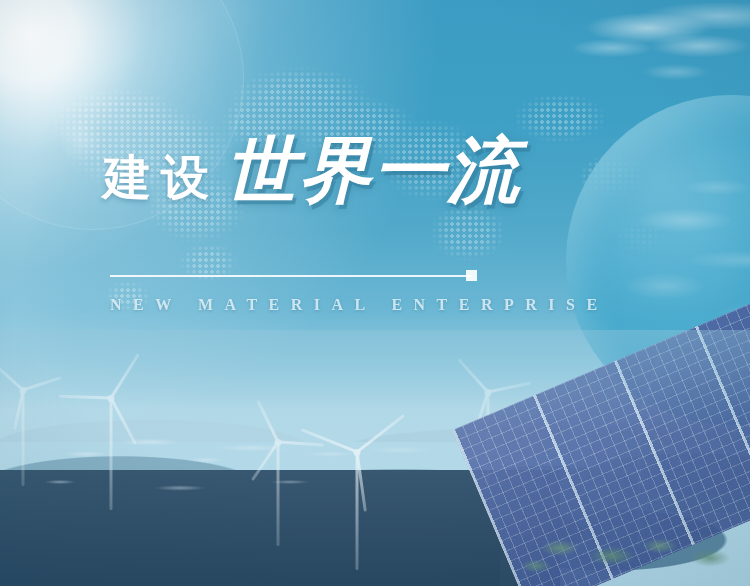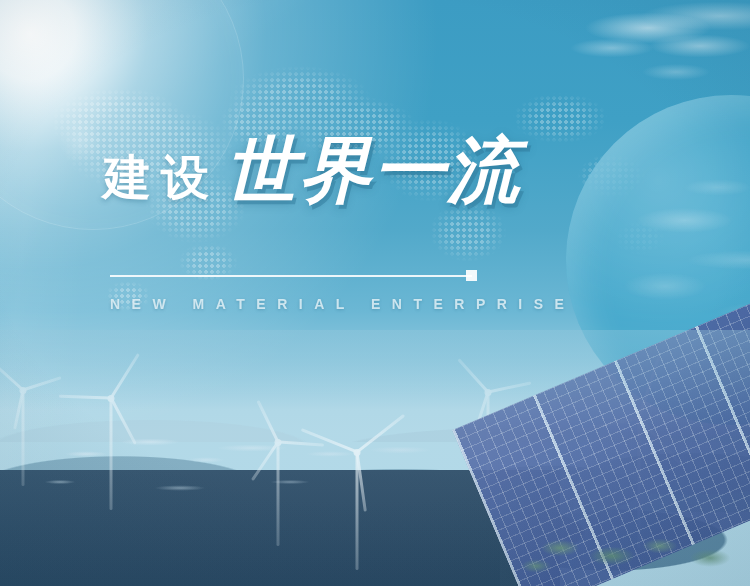--- a/index.html
+++ b/index.html
@@ -277,25 +277,26 @@
     position:absolute;left:110px;top:275px;width:362px;height:2px;
     background:rgba(255,255,255,.88);
   }
   #divider-cap{
     position:absolute;left:466px;top:270px;width:11px;height:11px;
     background:rgba(255,255,255,.92);
   }
 
   #subtitle{
     position:absolute;left:110px;top:297px;
-    font-size:14px;font-weight:bold;line-height:1;
+    font-size:16px;font-weight:bold;line-height:1;
     color:rgba(236,246,250,.78);
     letter-spacing:11.5px;
     white-space:nowrap;
     text-shadow:0 1px 3px rgba(26,94,126,.30);
+    font-family:Liberation Serif, serif;
   }
 </style>
 </head>
 <body>
 
 <div id="banner">
 
   <div class="layer" id="sky"></div>
   <div class="layer" id="dotmap"></div>
 

